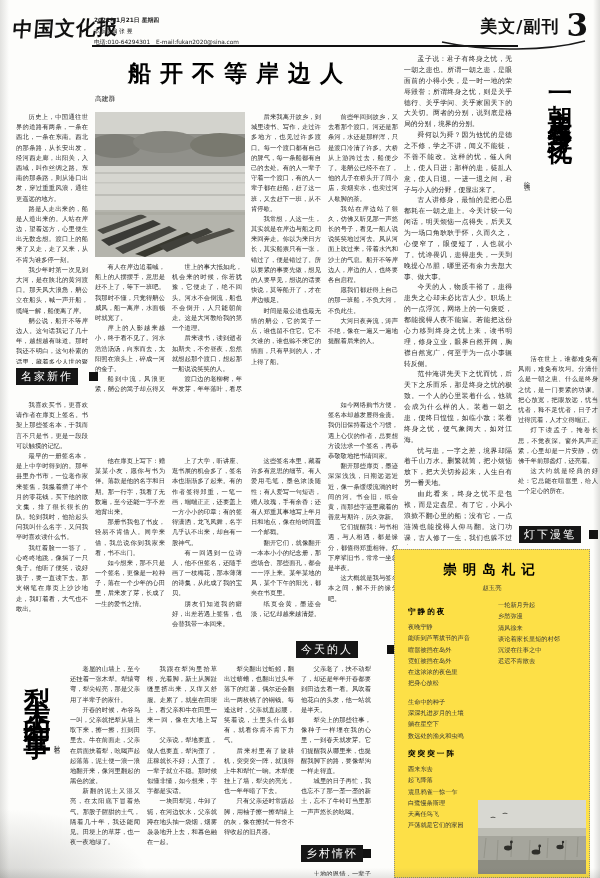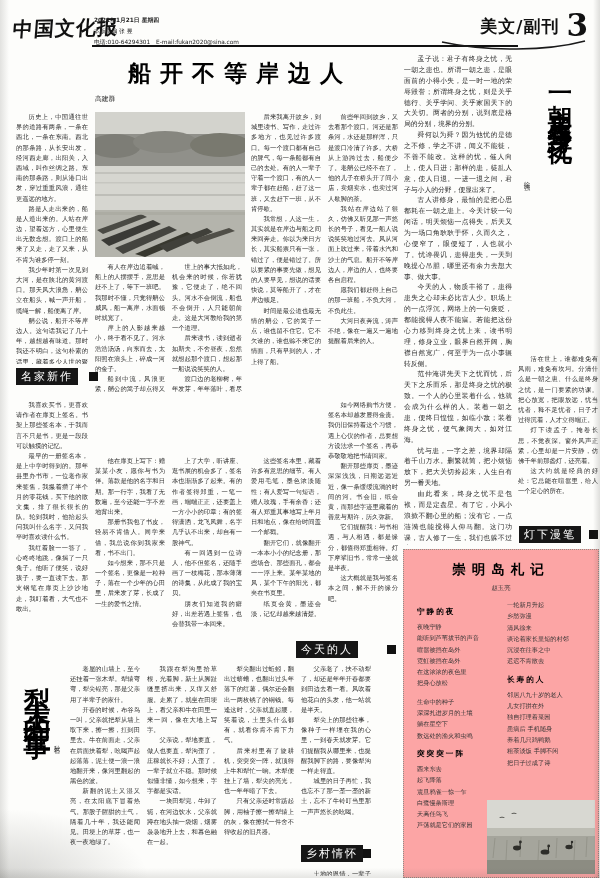--- a/index.html
+++ b/index.html
@@ -32,21 +32,21 @@
   .a3-titleblock{position:absolute;left:118px;top:404px;width:186px;text-align:center;}
   .a3-title{font-size:21px;font-weight:bold;letter-spacing:14px;color:#000;white-space:nowrap;}
   .a3-byline{font-size:6.8px;margin-top:5px;color:#222;}
   .a4-titleblock{position:absolute;left:16px;top:664px;width:50px;height:206px;}
   .a4-title{position:absolute;left:3px;top:2px;font-size:27px;letter-spacing:9px;}
   
   .tagrow{position:absolute;display:flex;justify-content:space-between;align-items:center;}
   .tag{background:#161616;color:#fff;font-size:11px;line-height:1;padding:3px 5px;letter-spacing:2px;white-space:nowrap;}
   .sq{width:9px;height:9px;background:#111;}
   
-  .box{position:absolute;left:403px;top:549px;width:194px;height:327px;border:1px dotted #8f8f88;background:#fca5a5;}
+  .box{position:absolute;left:394px;top:549px;width:194px;height:327px;border:1px dotted #8f8f88;background:#fde047;}
   .box-title{margin-top:11px;text-align:center;font-size:13.5px;font-weight:bold;letter-spacing:6px;color:#000;}
   .box-author{text-align:center;font-size:6.3px;margin-top:5px;color:#333;}
   .poemcol{position:absolute;top:50px;}
   .poem{font-size:6.2px;line-height:1.66;color:#333;}
   .poem p{margin:0 0 1px;text-indent:0;}
   .poem-head{font-weight:bold;font-size:7.6px;letter-spacing:2px;color:#000;margin:7px 0 5px;}
   .poem-head:empty{display:none;}
   .poem-group{margin-bottom:8px;}
   .box-photo{position:absolute;right:3px;bottom:3px;}
   
@@ -272,32 +272,20 @@
     <div class="poemcol" style="left:103px;width:86px">
       <div class="poem-group">
 
         <div class="poem">
             <p>一轮新月升起</p>
             <p>乡愁弥漫</p>
             <p>清风徐来</p>
             <p>谈论着家长里短的村邻</p>
             <p>沉浸在往事之中</p>
             <p>迟迟不肯散去</p>
-          </div>
-      </div>
-      <div class="poem-group">
-        <div class="poem-head">长寿的人</div>
-        <div class="poem">
-            <p>邻居八九十岁的老人</p>
-            <p>儿女打拼在外</p>
-            <p>独自打理着菜园</p>
-            <p>患病后 手机随身</p>
-            <p>养着几只鸡鸭鹅</p>
-            <p>粗茶淡饭 手脚不闲</p>
-            <p>把日子过成了诗</p>
           </div>
       </div>
     </div>
 
     <svg class="box-photo" width="108" height="74" viewBox="0 0 108 74">
       <rect width="108" height="74" fill="#d8d8d2"></rect>
       <rect y="28" width="108" height="8" fill="#bdbdb4"></rect>
       <rect y="36" width="108" height="38" fill="#a5a59c"></rect>
       <rect y="60" width="108" height="14" fill="#8c8c82"></rect>
       <g stroke="#8f8f85" stroke-width="0.8">

